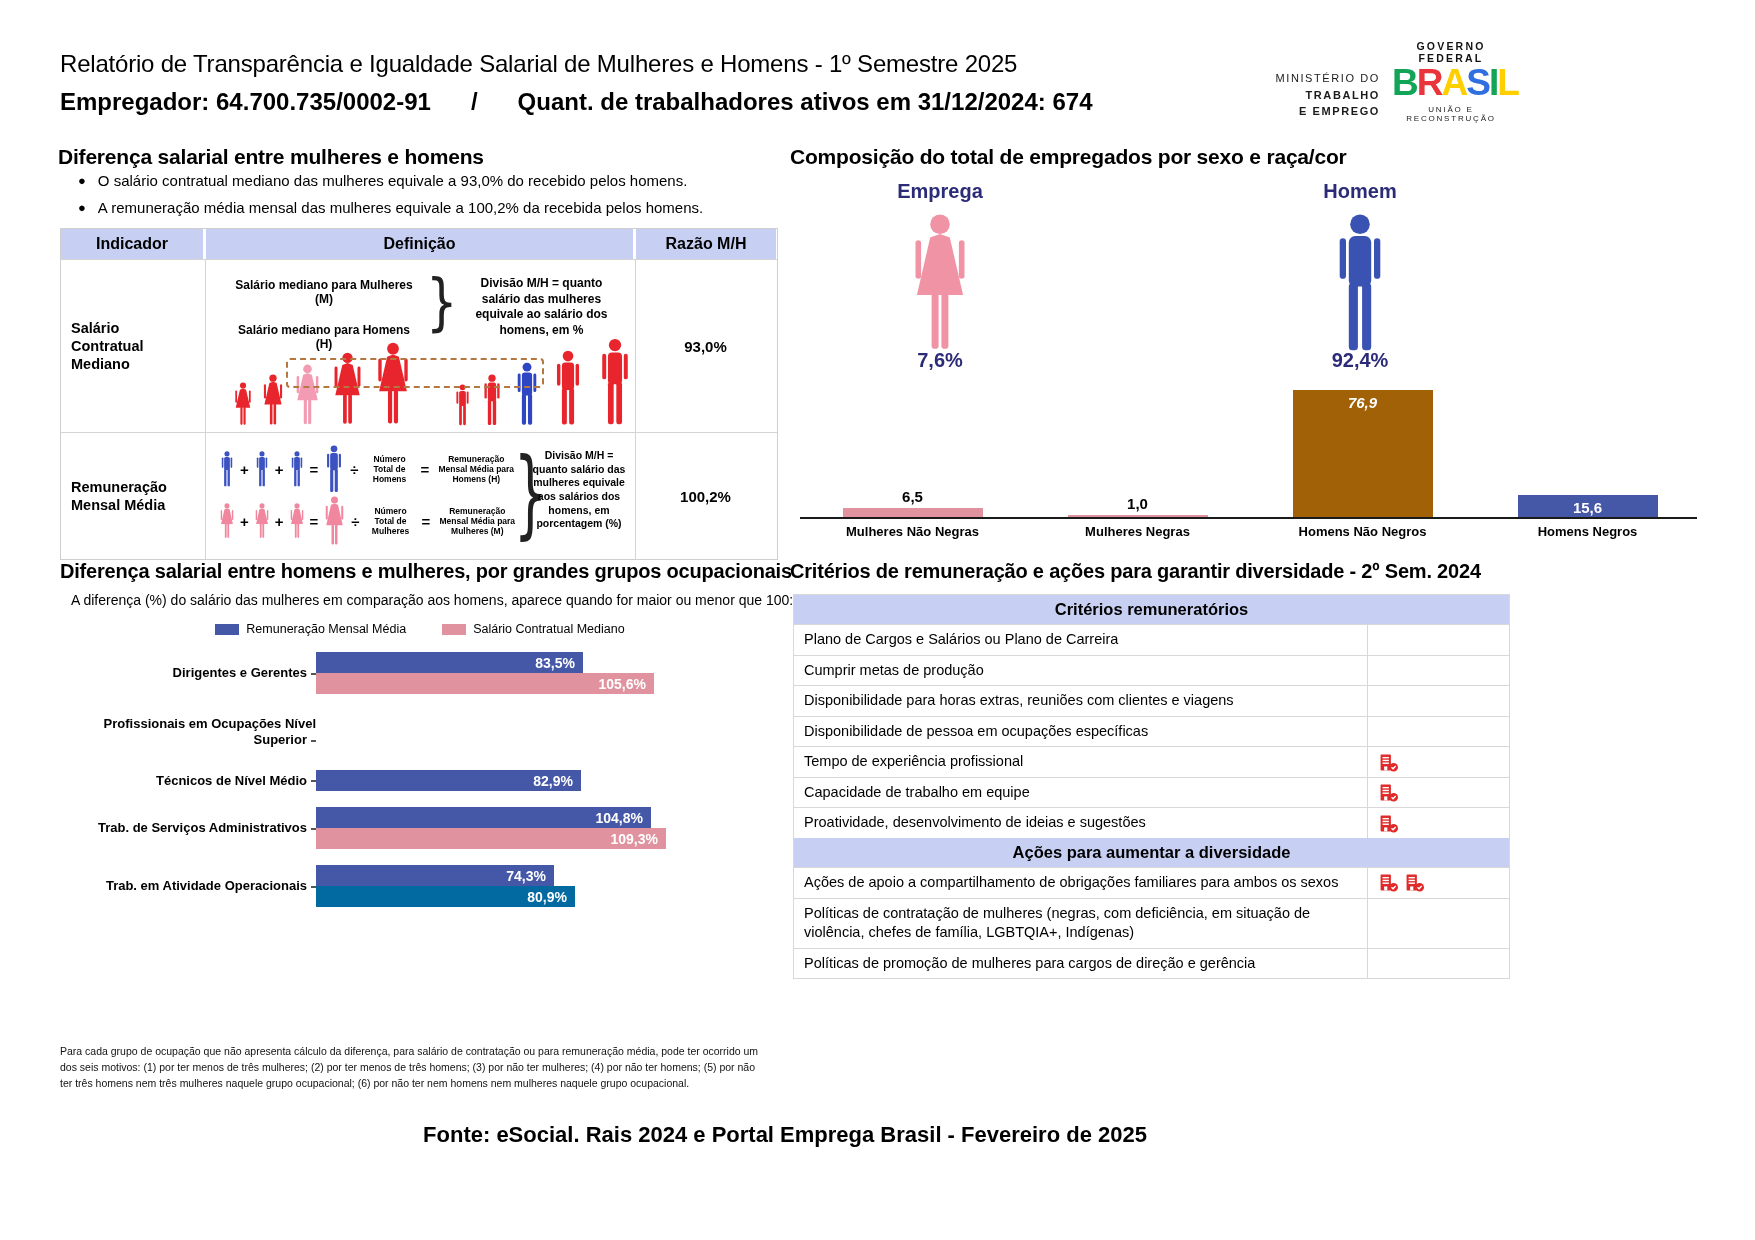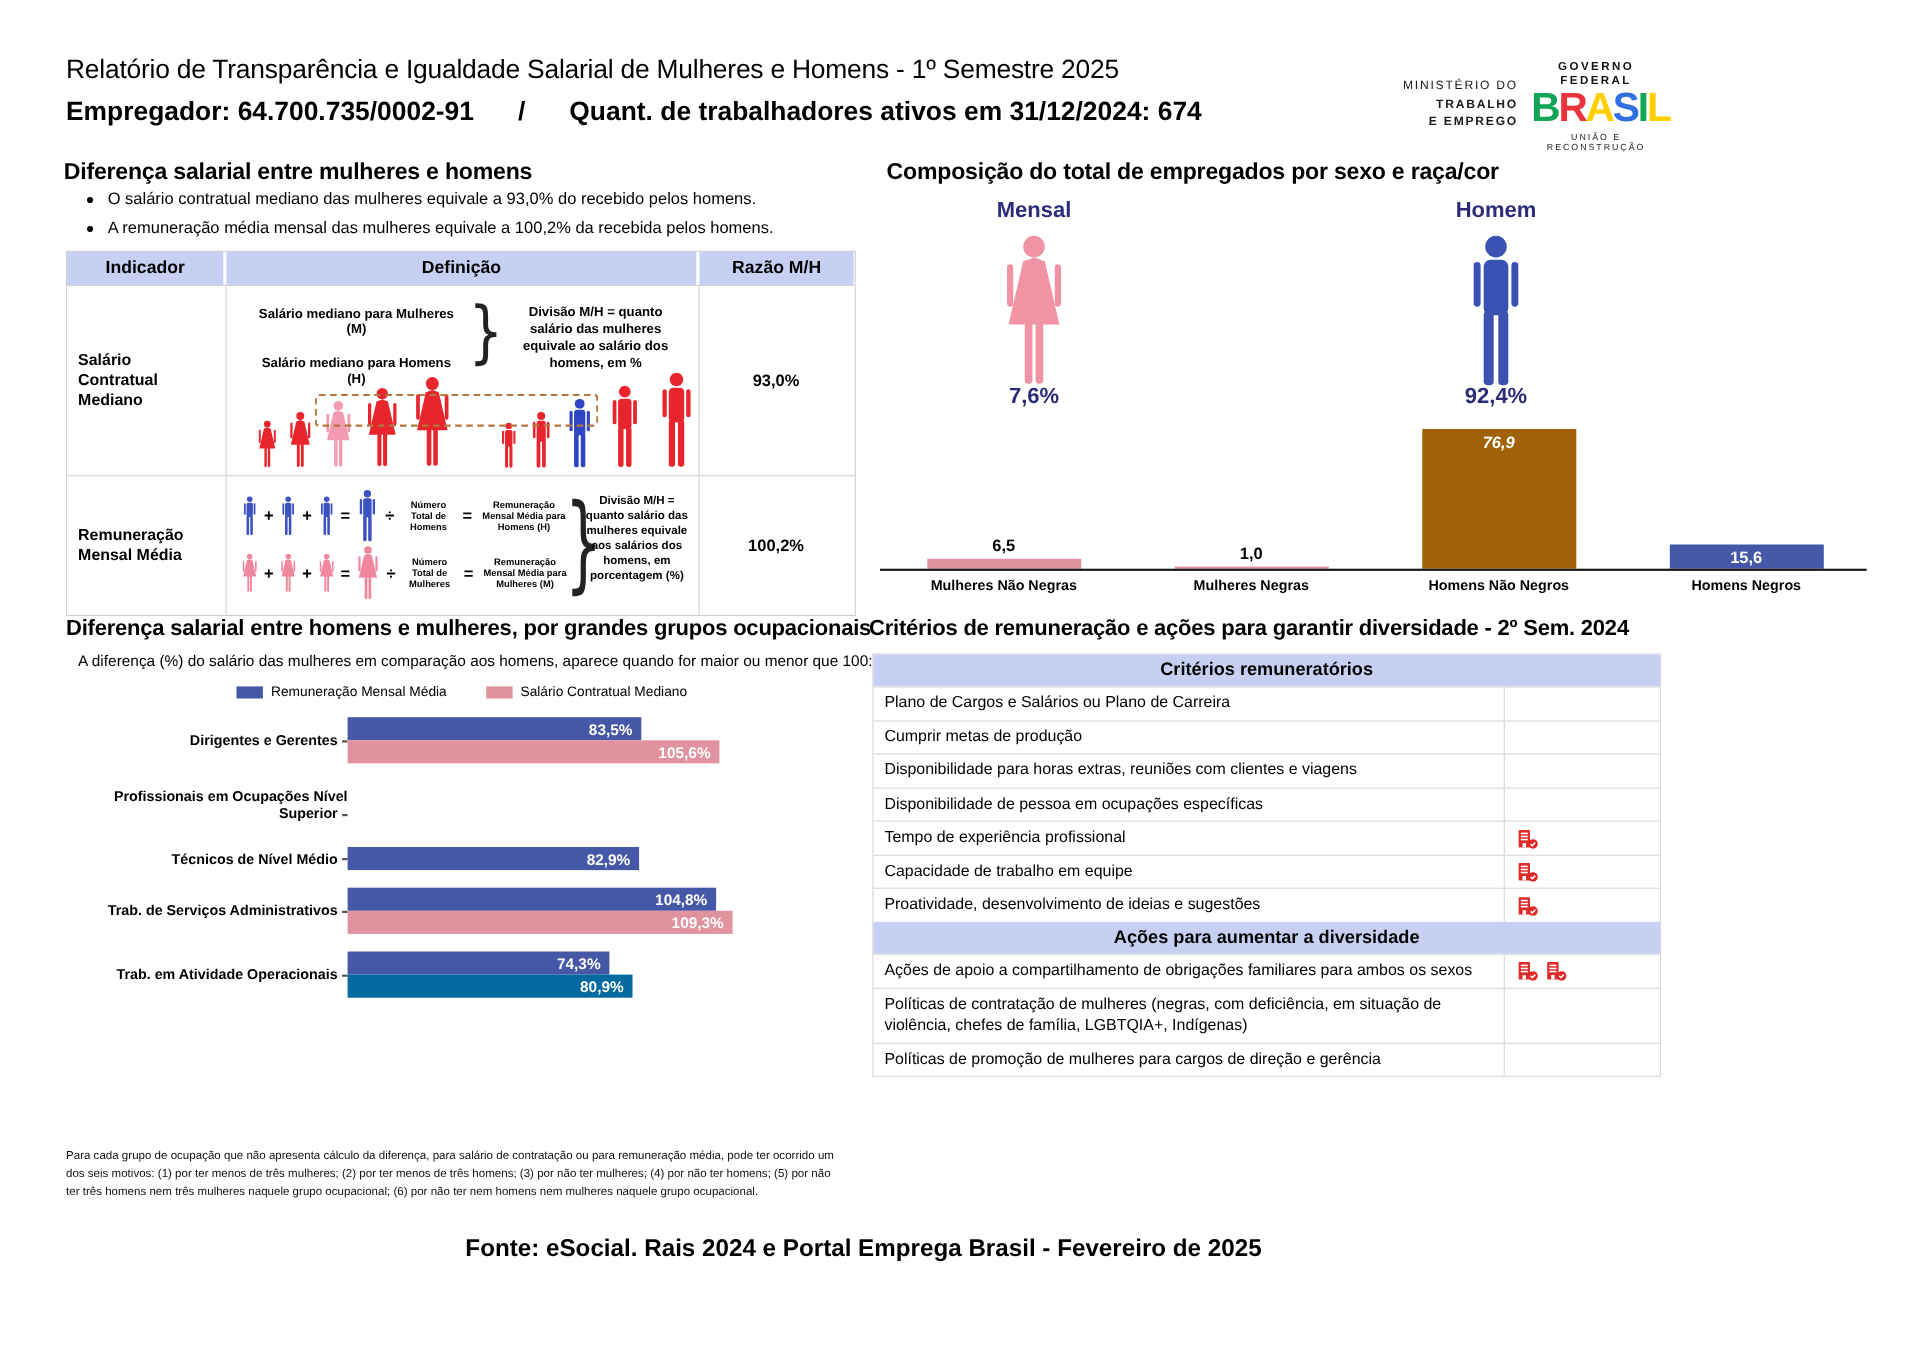--- a/index.html
+++ b/index.html
@@ -7,35 +7,35 @@
         font-family:"Liberation Sans",sans-serif;color:#000;overflow:hidden;}
   [data-name]{box-sizing:border-box;}
 
   
   .title1{position:absolute;left:60px;top:50px;font-size:24px;font-weight:normal;letter-spacing:-0.2px;}
   .title2{position:absolute;left:60px;top:88px;display:flex;gap:40px;font-size:24px;font-weight:bold;}
   .ministry{position:absolute;left:1230px;top:70px;width:150px;text-align:right;
             font-size:11px;letter-spacing:1.6px;line-height:1.5;color:#1a1a1a;}
   .ministry .m0{font-weight:400;}
   .ministry .m1,.ministry .m2{font-weight:bold;}
-  .brasil{position:absolute;left:1392px;top:55px;width:118px;text-align:center;}
+  .brasil{position:absolute;left:1392px;top:40px;width:118px;text-align:center;}
   .brasil .gov{font-size:10.5px;font-weight:bold;letter-spacing:2.2px;color:#111;}
   .brasil .name{font-size:37px;font-weight:800;letter-spacing:-2px;line-height:1.05;}
   .brasil .name span:nth-child(1){color:#13a557;}
   .brasil .name span:nth-child(2){color:#e8343a;}
   .brasil .name span:nth-child(3){color:#ffcf00;}
   .brasil .name span:nth-child(4){color:#2f6fe0;}
   .brasil .name span:nth-child(5){color:#13a557;}
   .brasil .name span:nth-child(6){color:#ffcf00;}
   .brasil .uni{font-size:8px;letter-spacing:1.8px;color:#222;margin-top:2px;}
 
   
   .sec-title{position:absolute;font-size:21px;font-weight:bold;letter-spacing:-0.2px;}
   #t-left1{left:58px;top:145px;}
-  #t-comp{left:790px;top:145px;margin-left:16px;}
+  #t-comp{left:790px;top:145px;}
   #t-occ{left:60px;top:560px;width:740px;}
   #t-crit{left:790px;top:560px;width:740px;}
 
   
   .bullets{position:absolute;left:78px;top:172px;font-size:15px;}
   .bullet{display:flex;align-items:flex-start;margin-bottom:9px;}
   .bullet .dot{font-size:13px;margin-right:12px;line-height:1.4;}
 
   
   .table1{position:absolute;left:60px;top:228px;width:718px;border:1px solid #cfcfcf;background:#fff;}
@@ -283,21 +283,21 @@
           <span class="eq-lbl w-res" data-name="women-result-label">Remuneração Mensal Média para Mulheres (M)</span>
         </div>
         <div class="brace b2" data-name="brace-glyph">}</div>
         <div class="def2-expl" data-name="division-explanation">Divisão M/H = quanto salário das mulheres equivale aos salários dos homens, em porcentagem (%)</div>
       </div>
       <div class="t1-ratio" data-name="ratio-value">100,2%</div>
     </div>
   </div>
 
   <div class="sec-title" id="t-comp" data-name="section-title-composition">Composição do total de empregados por sexo e raça/cor</div>
-  <div class="sex-label" style="left:860px" data-name="female-group-label">Mensal</div>
+  <div class="sex-label" style="left:860px" data-name="female-group-label">Emprega</div>
   <div class="sex-label" style="left:1280px" data-name="male-group-label">Homem</div>
   <svg class="big-icon" style="left:905px;width:70px;height:140px;color:#f093a5;position:absolute" data-name="woman-icon">
       <use href="#sym-female"></use>
     </svg>
   <svg class="big-icon" style="left:1325px;width:70px;height:140px;color:#3a53b2;position:absolute" data-name="man-icon">
       <use href="#sym-male"></use>
     </svg>
   <div class="sex-pct" style="left:860px" data-name="female-percentage">7,6%</div>
   <div class="sex-pct" style="left:1280px" data-name="male-percentage">92,4%</div>
   <div class="comp-chart" data-name="composition-bar-area">

